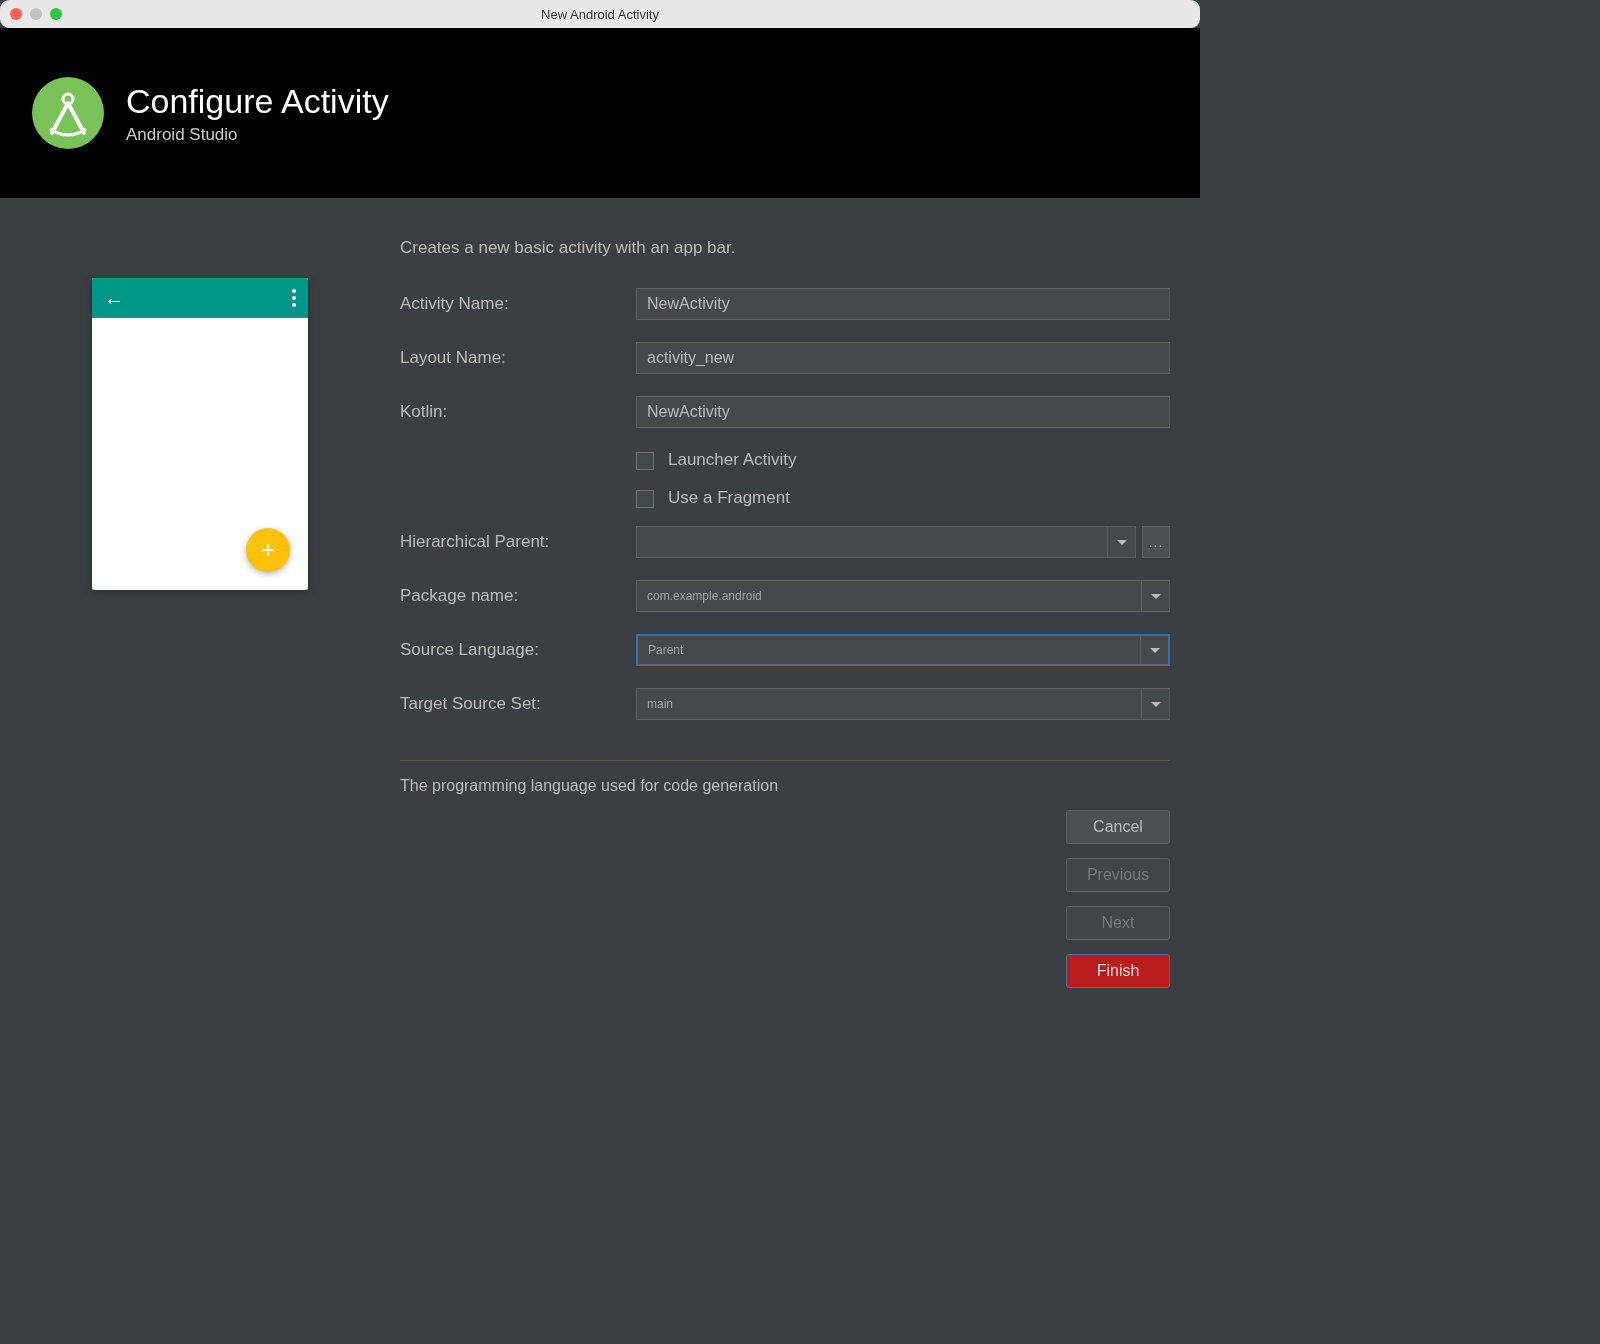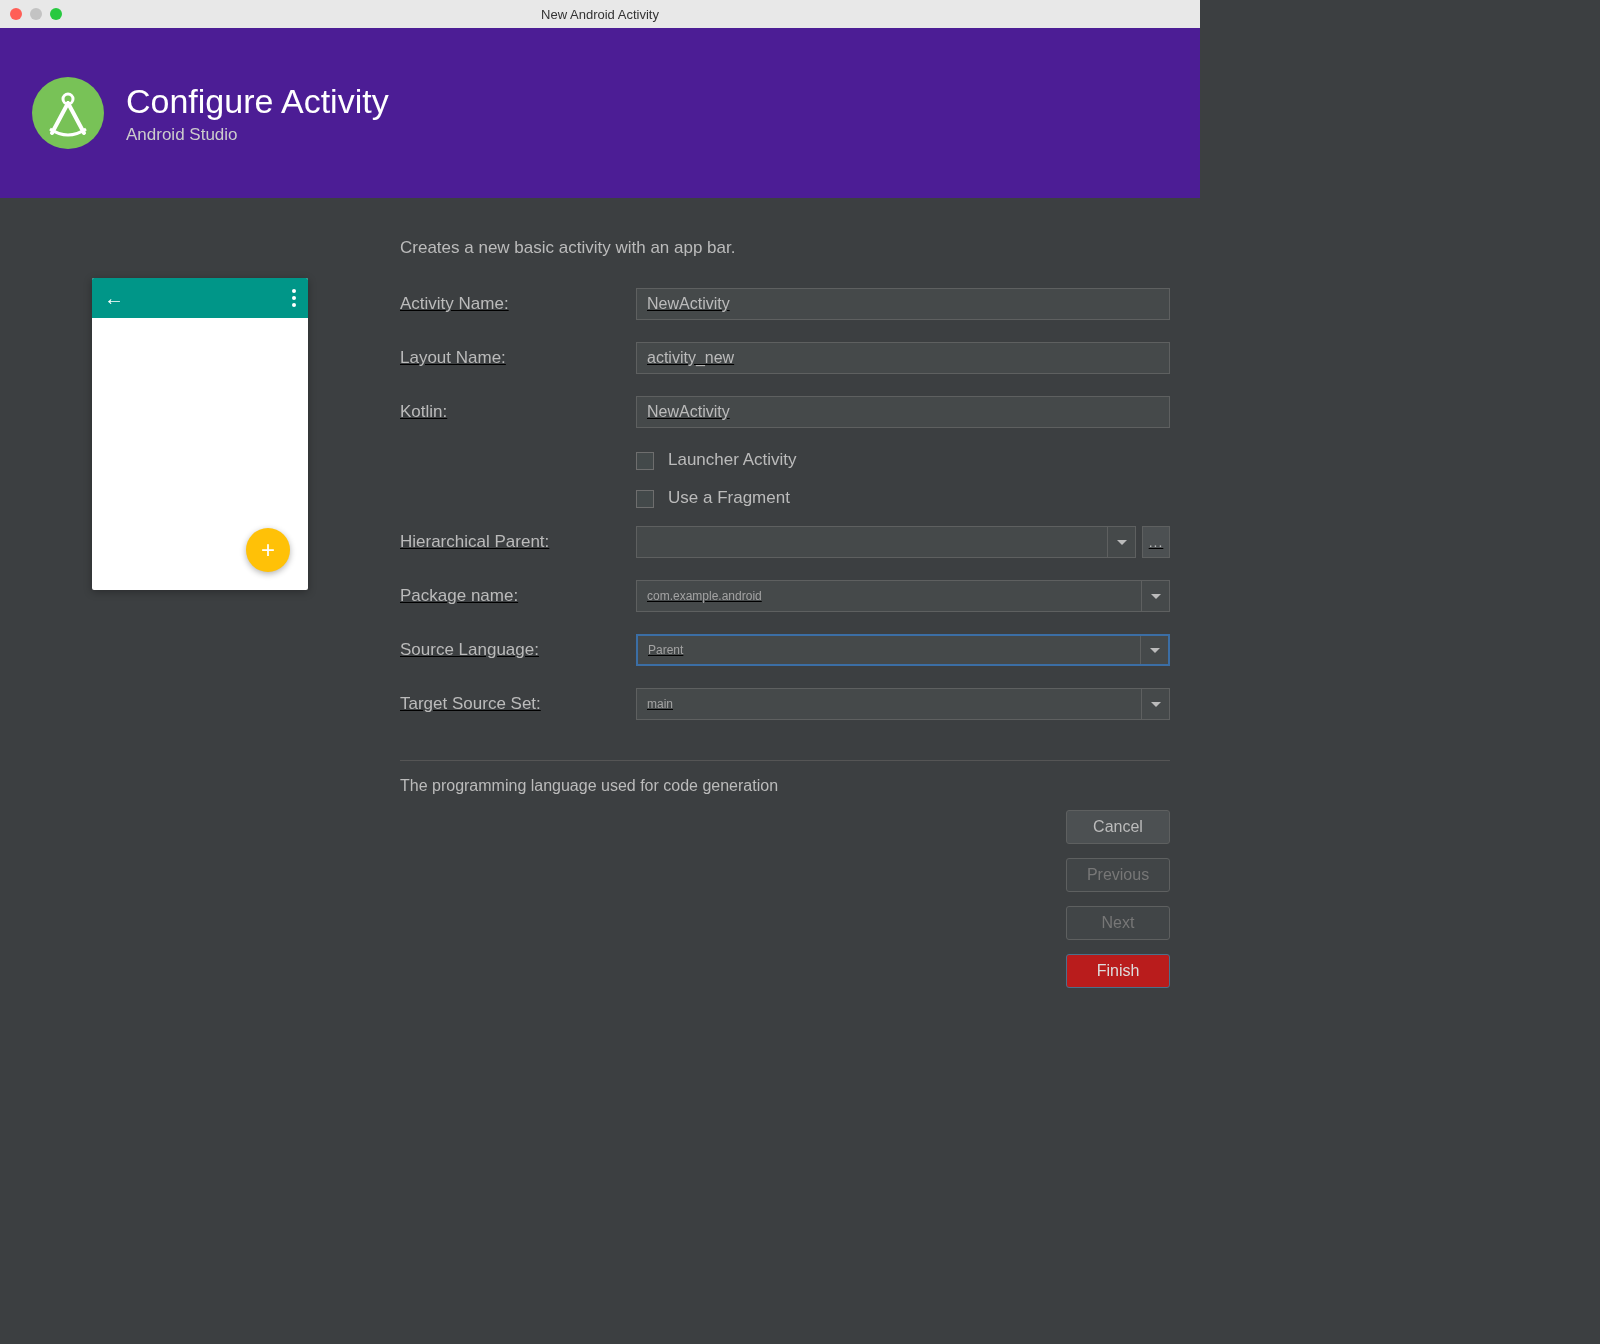--- a/index.html
+++ b/index.html
@@ -14,20 +14,21 @@
       height: 1008px;
       position: relative;
     }
     .title-bar {
       height: 28px;
       background: #e8e8e8;
       display: flex;
       align-items: center;
       padding: 0 8px;
       position: relative;
+      border-radius: 9px;
     }
     .traffic-lights {
       display: flex;
       gap: 8px;
       position: absolute;
       left: 10px;
     }
     .traffic-light {
       width: 12px;
       height: 12px;
@@ -36,21 +37,21 @@
     .tl-close { background: #ff5f57; }
     .tl-min { background: #c3c3c3; }
     .tl-max { background: #28c940; }
     .window-title {
       width: 100%;
       text-align: center;
       font-size: 13px;
       color: #333;
     }
     .header {
-      background: #4c1d95;
+      background: #000000;
       padding: 28px 32px;
       display: flex;
       align-items: center;
       gap: 22px;
       height: 170px;
     }
     .logo {
       width: 72px;
       height: 72px;
       position: relative;
@@ -141,21 +142,20 @@
     }
     .description {
       color: #bbb;
       font-size: 17px;
       margin-bottom: 30px;
     }
     .form-row {
       display: flex;
       align-items: center;
       margin-bottom: 22px;
-      text-decoration: underline;
     }
     .form-label {
       width: 236px;
       color: #bbb;
       font-size: 17px;
     }
     .form-input {
       flex: 1;
       background: #45494a;
       border: 1px solid #5e6060;

